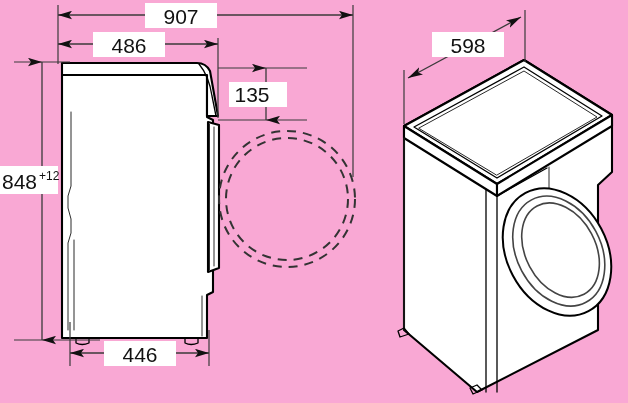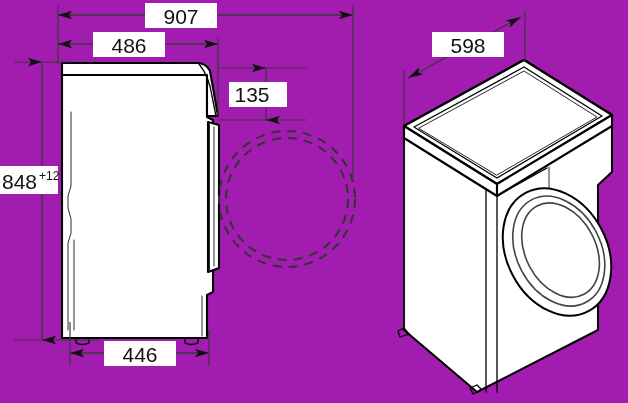--- a/index.html
+++ b/index.html
@@ -8,21 +8,21 @@
     padding: 0;
     background: #ffffff;
   }
   body {
     font-family: "Liberation Sans", sans-serif;
   }
   #drawing-root {
     position: relative;
     width: 628px;
     height: 403px;
-    background: #a21caf;
+    background: #f9a8d4;
     overflow: hidden;
     text-align: right;
   }
   #drawing-root svg {
     display: block;
   }
   .dim-text {
     font-family: "Liberation Sans", sans-serif;
     font-size: 21px;
     fill: #111111;

